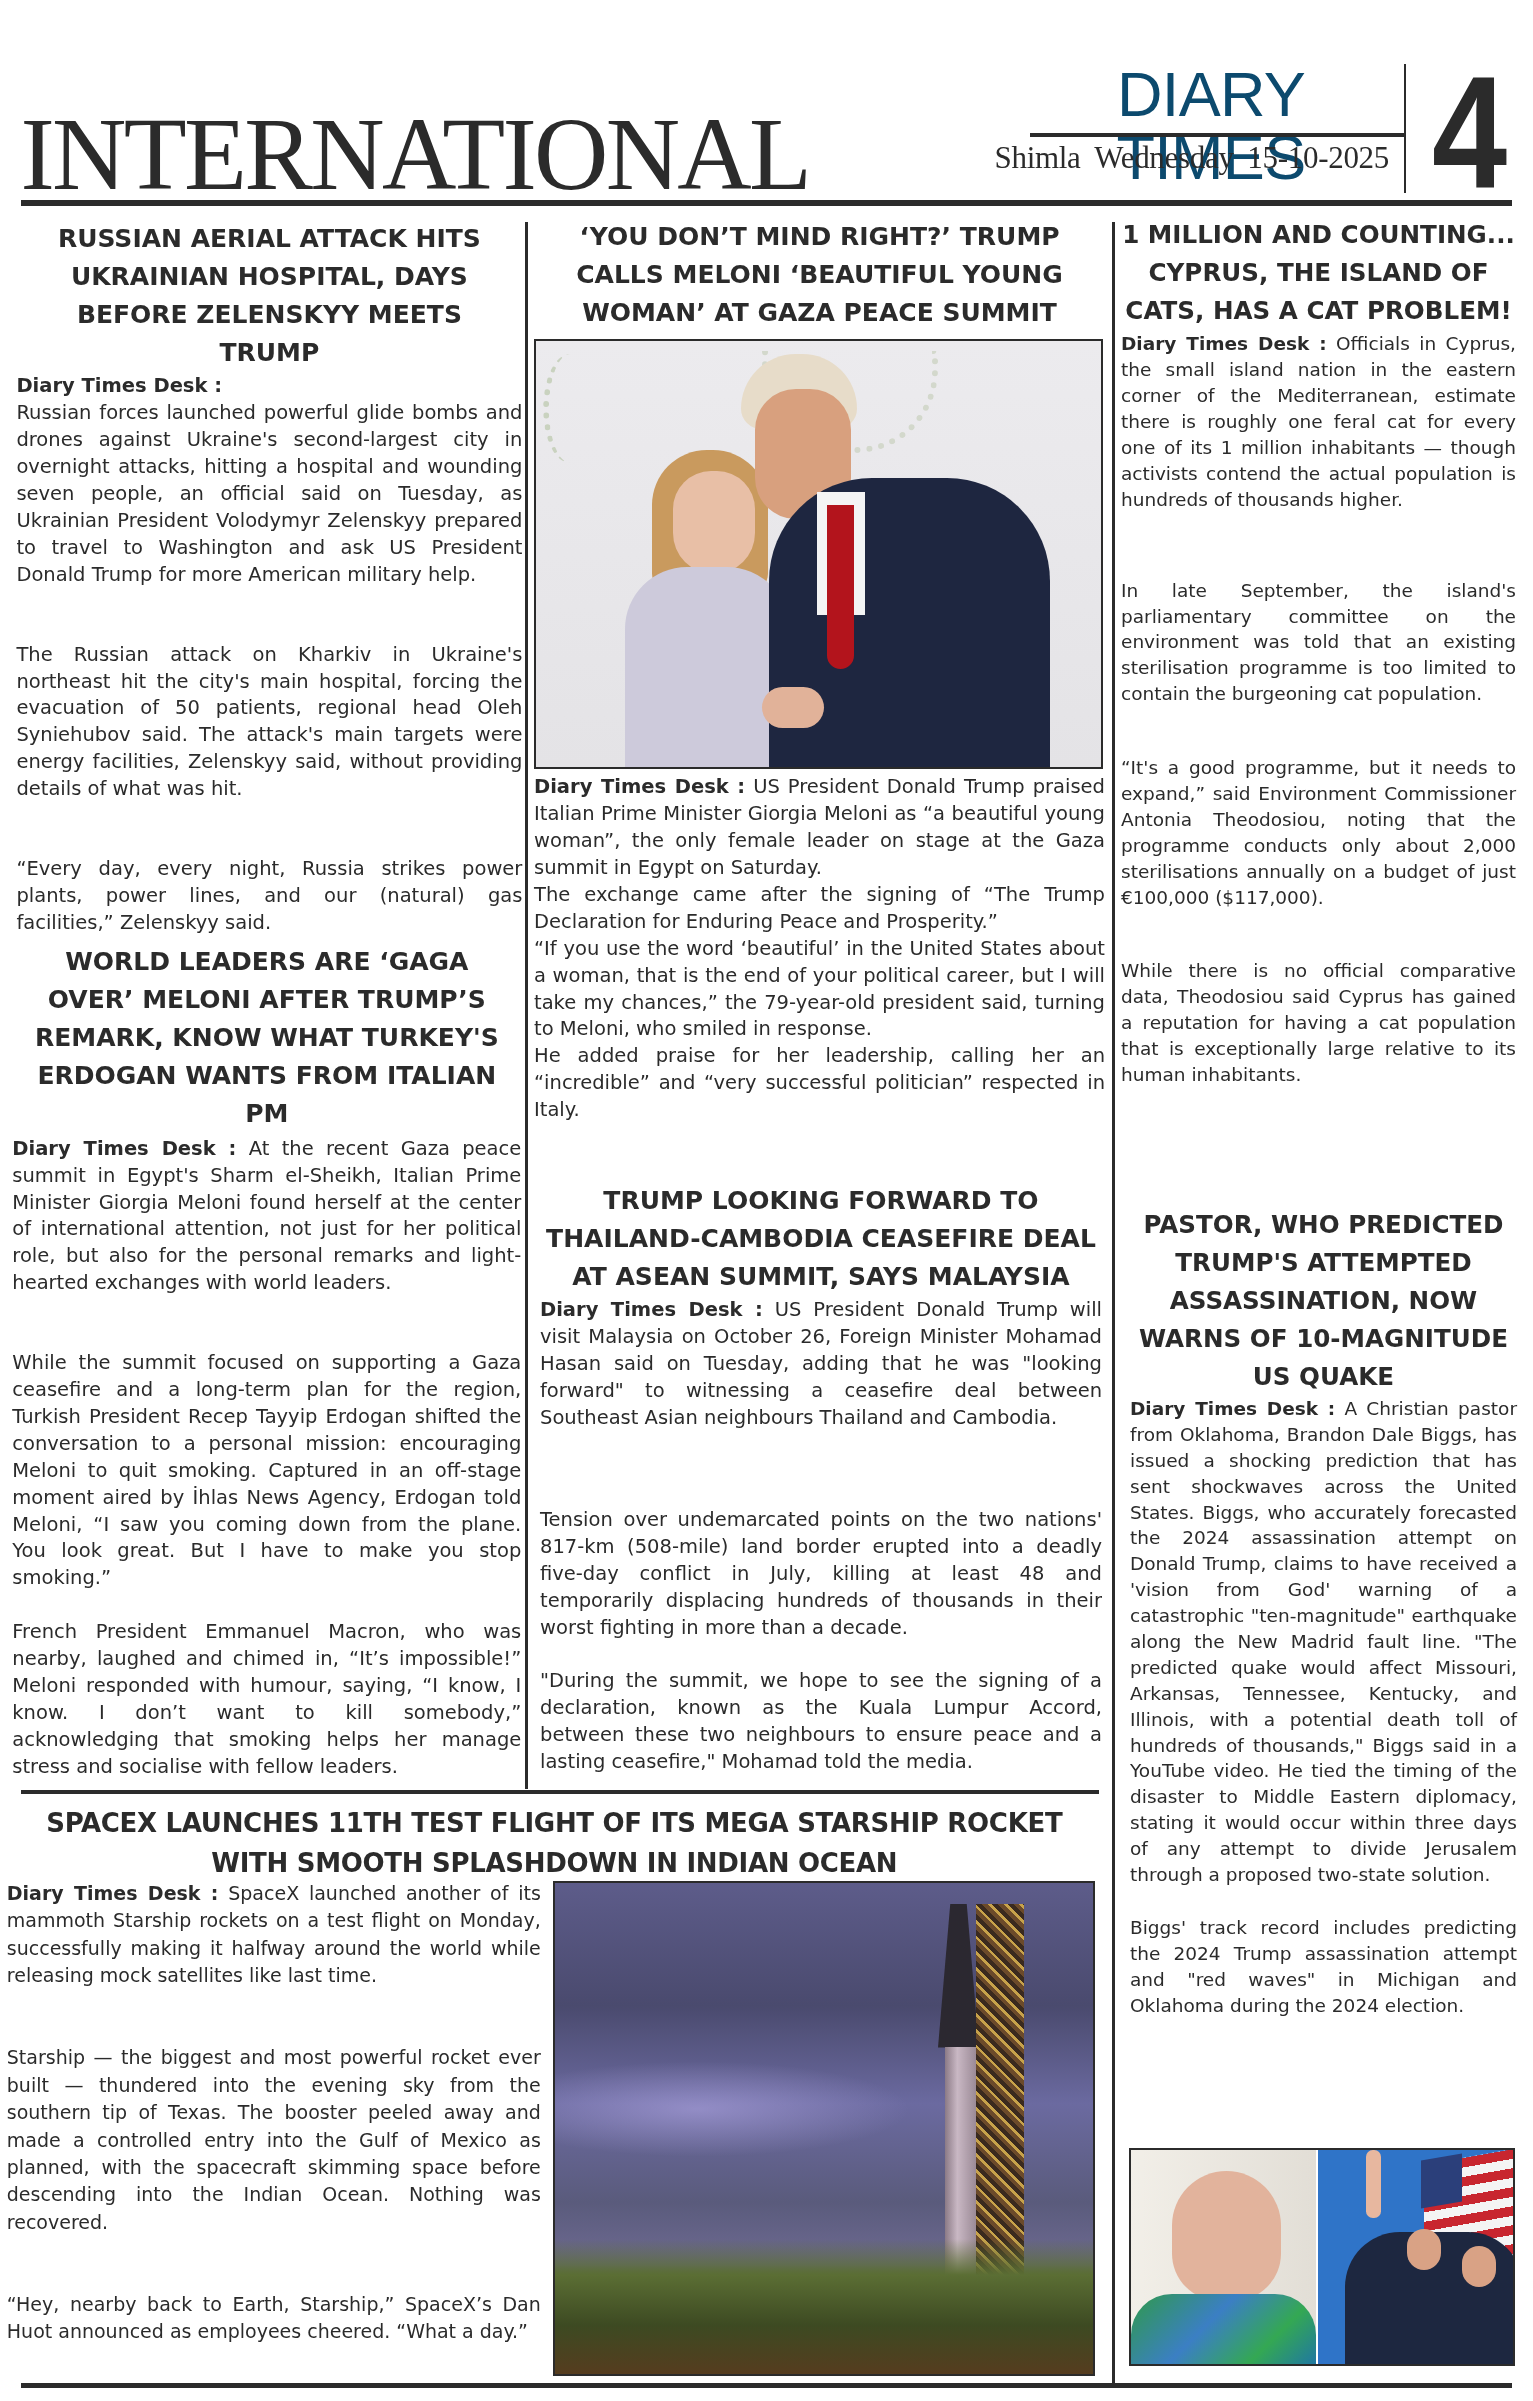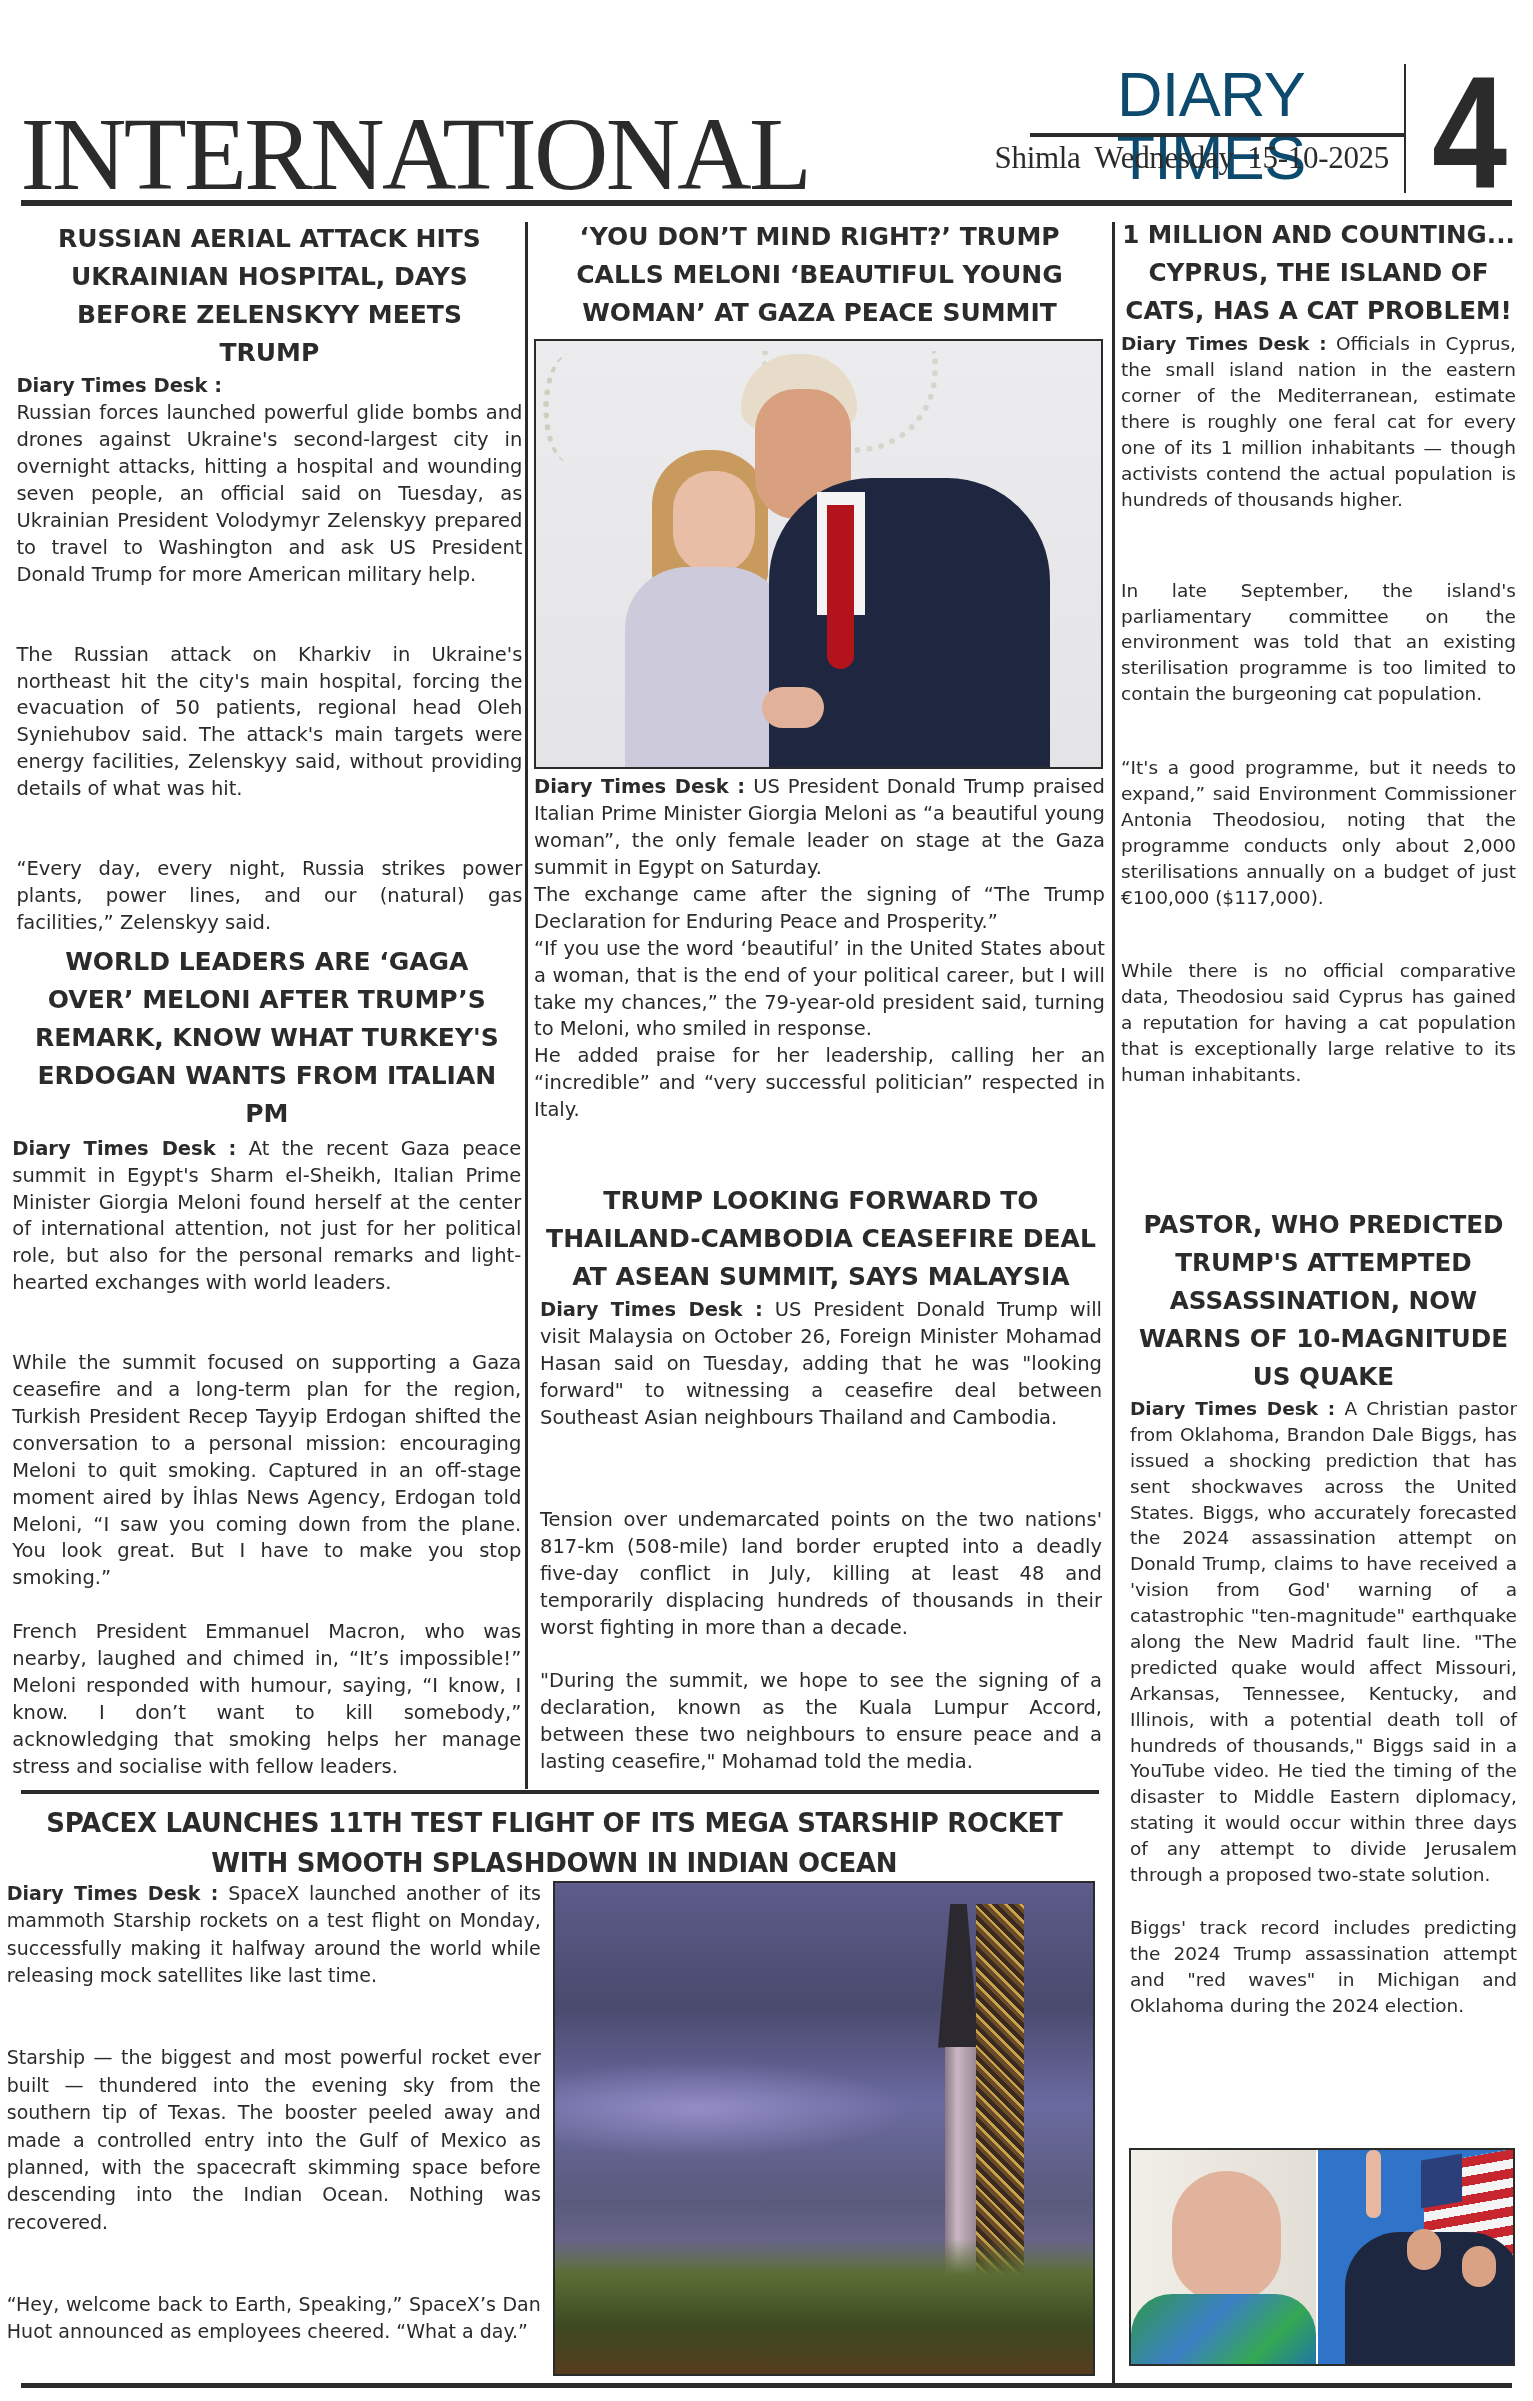--- a/index.html
+++ b/index.html
@@ -141,21 +141,21 @@
 
 <article class="abs" style="left:6.8px;top:1803px;width:1095px;">
   <h2 class="headline" style="font-size:26px;line-height:40px;padding:0 13.7px;letter-spacing:-0.3px;">SPACEX LAUNCHES 11TH TEST FLIGHT OF ITS MEGA STARSHIP ROCKET WITH SMOOTH SPLASHDOWN IN INDIAN OCEAN</h2>
 </article>
 
 <div class="abs body" style="left:6.8px;top:1880px;width:534px;font-size:19px;line-height:1.44;">
   <p><span class="desk">Diary Times Desk :</span> <span>SpaceX launched another of its mammoth Starship rockets on a test flight on Monday, successfully making it halfway around the world while releasing mock satellites like last time.</span></p>
   <div class="gap" style="height:55px;"></div>
   <p>Starship — the biggest and most powerful rocket ever built — thundered into the evening sky from the southern tip of Texas. The booster peeled away and made a controlled entry into the Gulf of Mexico as planned, with the spacecraft skimming space before descending into the Indian Ocean. Nothing was recovered.</p>
   <div class="gap" style="height:55px;"></div>
-  <p>“Hey, welcome back to Earth, Speaking,” SpaceX’s Dan Huot announced as employees cheered. “What a day.”</p>
+  <p>“Hey, nearby back to Earth, Starship,” SpaceX’s Dan Huot announced as employees cheered. “What a day.”</p>
 </div>
 
 <div class="abs photo" style="left:553px;top:1881px;width:542px;height:495px;position:absolute;background:linear-gradient(180deg,#5d5c8a 0%,#4a4a6e 25%,#6b6aa0 45%,#5a5b7c 65%,#6e6a92 78%,#4b5a3e 82%,#2f3f23 100%);">
   <div style="position:absolute;left:0;top:178px;width:356px;height:96px;background:radial-gradient(ellipse at 40% 50%,rgba(180,170,230,0.55) 0%,rgba(120,115,170,0) 70%);"></div>
   <div style="position:absolute;left:383px;top:20.5px;width:41px;height:144px;background:#2b2830;clip-path:polygon(30% 0,70% 0,100% 100%,0 100%);"></div>
   <div style="position:absolute;left:390px;top:164px;width:31px;height:239px;background:linear-gradient(90deg,#8b7a86 0%,#c9b8c4 40%,#9b8a96 100%);"></div>
   <div style="position:absolute;left:421px;top:20.5px;width:48px;height:383px;background:repeating-linear-gradient(45deg,#6b4a2a 0 4.1px,#c7a24a 4.1px 6.8px,#3a2a1e 6.8px 11px);"></div>
   <div style="position:absolute;left:373px;top:400px;width:68px;height:15px;background:#7a4a2e;"></div>
   <div style="position:absolute;left:0;top:356px;width:100%;height:144px;background:linear-gradient(180deg,rgba(80,110,50,0.0) 0%,#5b6e34 25%,#3d4a22 60%,#5a3a1e 100%);"></div>
 </div>

